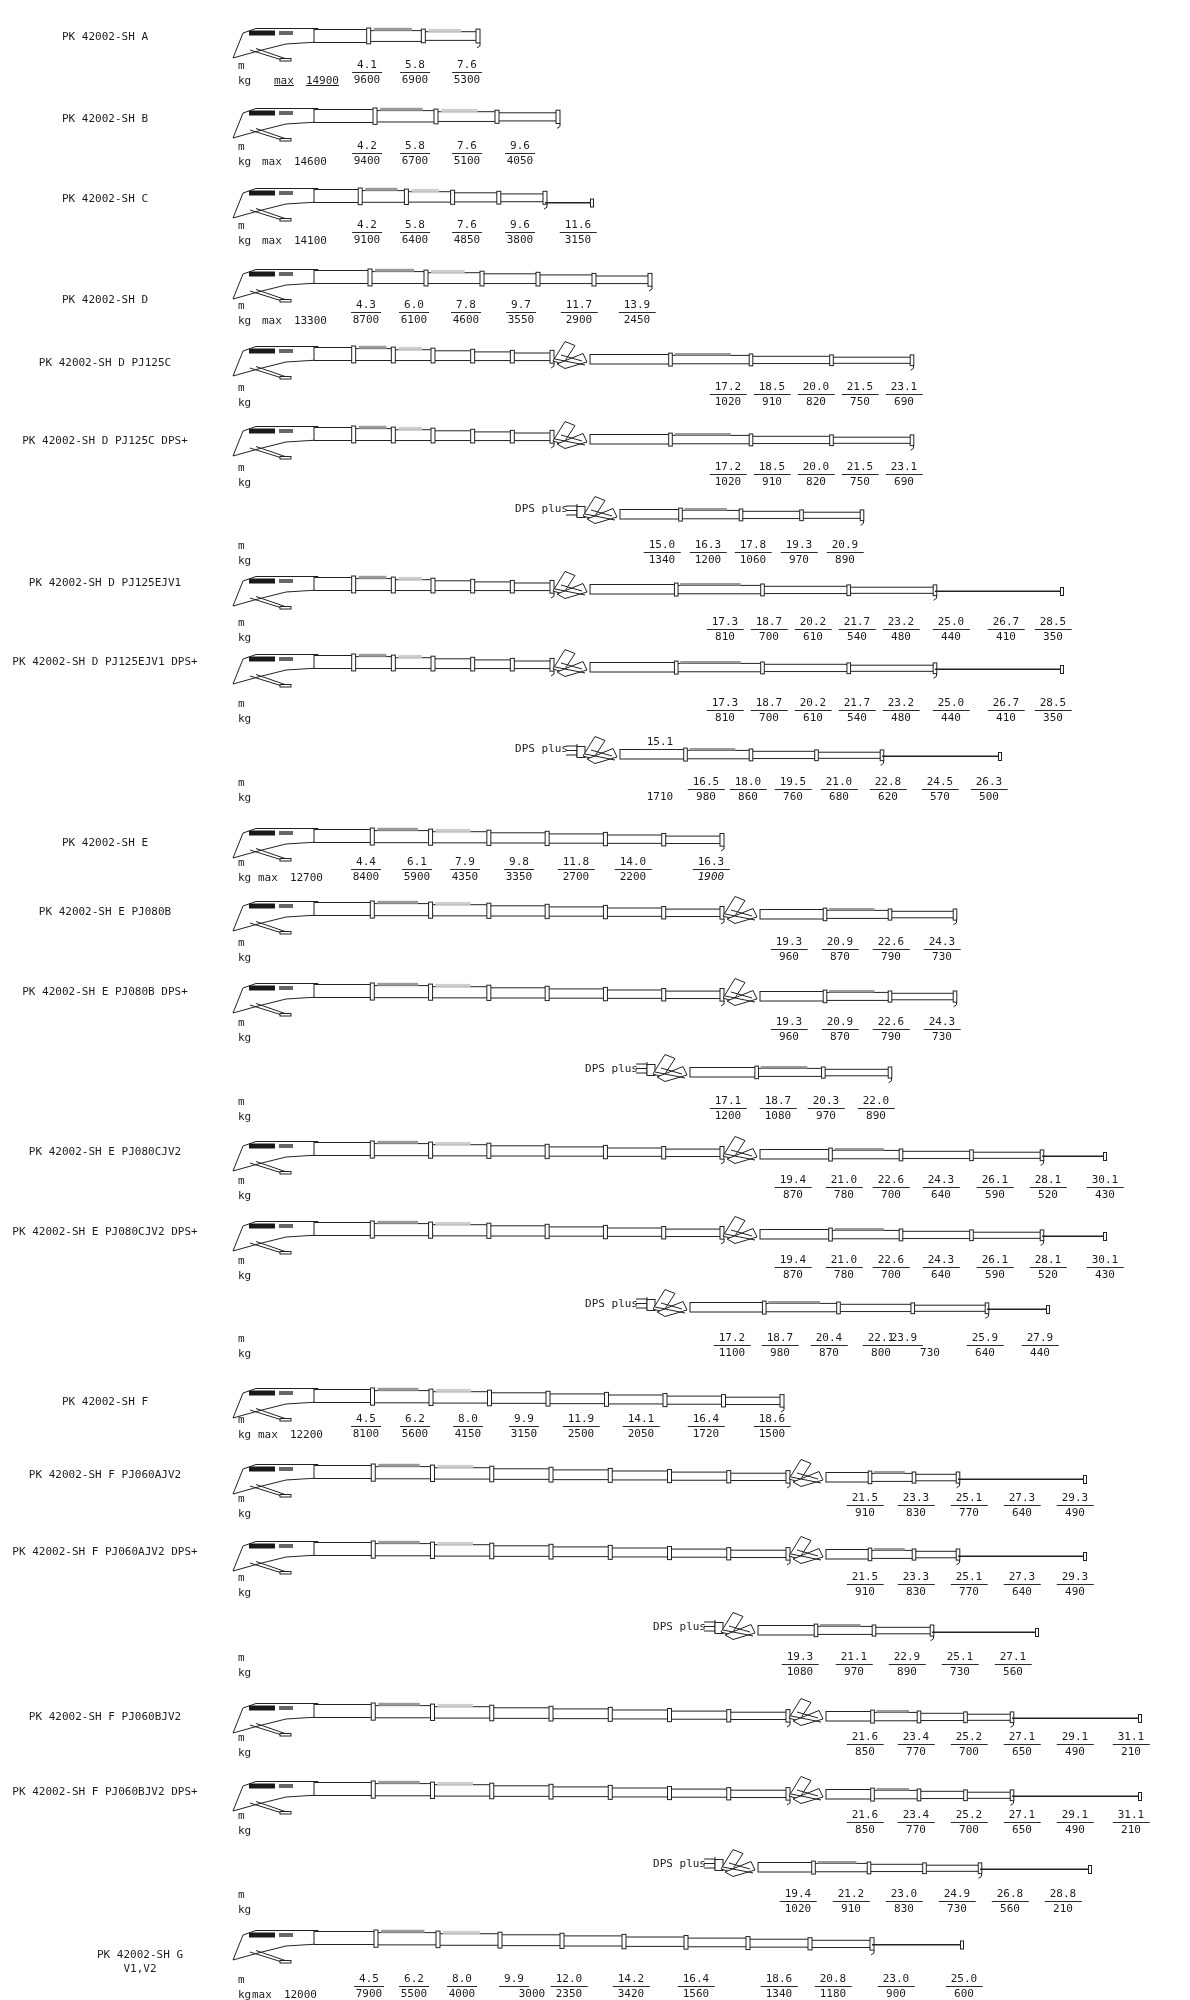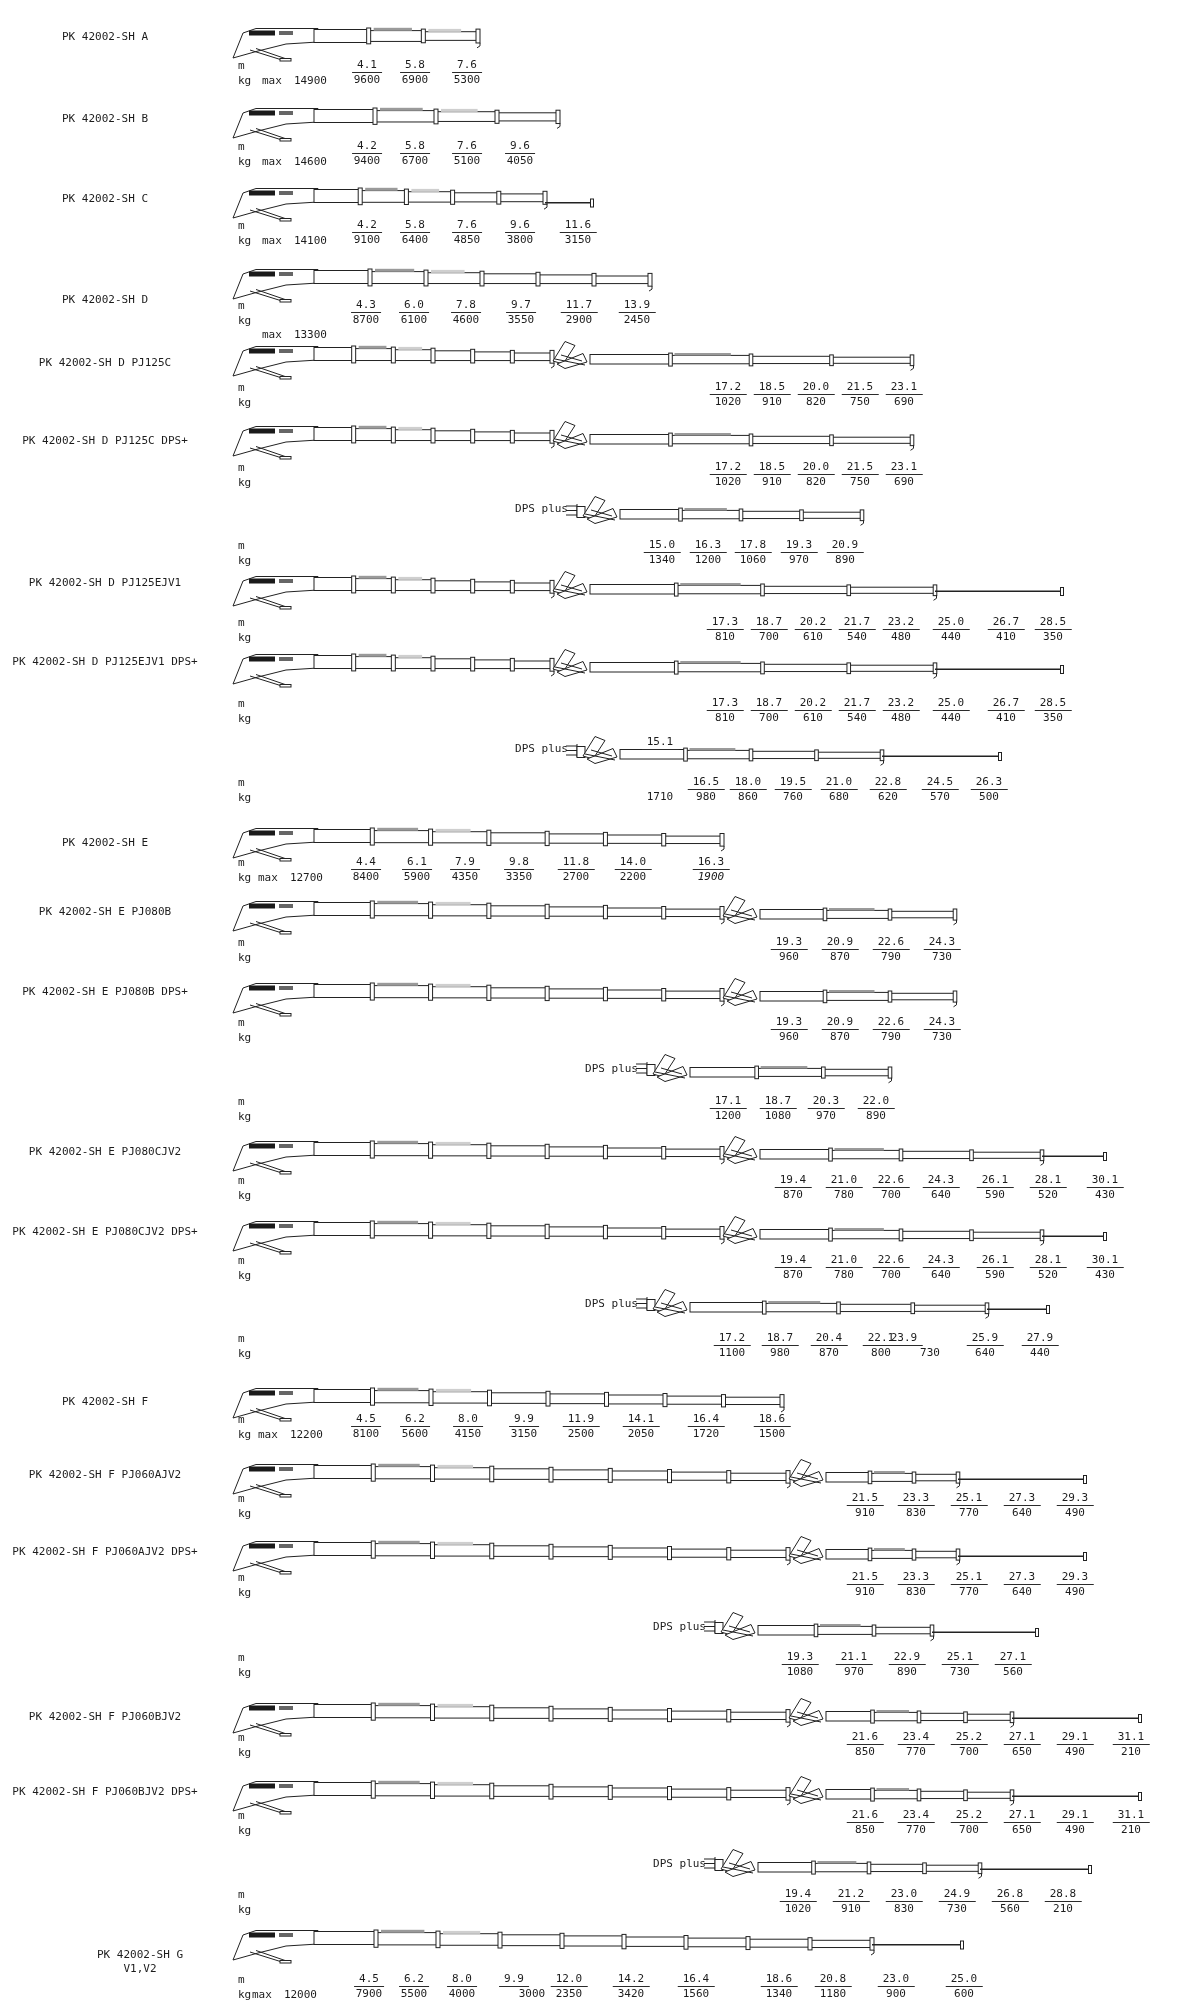--- a/index.html
+++ b/index.html
@@ -51,21 +51,21 @@
         <rect x="145.66666666666666" y="7.8" width="38.266666666666666" height="3" fill="#9a9a9a"></rect>
         <rect x="195.33333333333331" y="11.7" width="54.666666666666664" height="8.666666666666668" fill="#fff" stroke="#222"></rect>
         <rect x="200.33333333333331" y="8.899999999999999" width="32.8" height="3" fill="#cfcfcf"></rect>
         <rect x="138.66666666666666" y="8" width="4" height="15.833333333333334" fill="#fff" stroke="#222"></rect>
         <rect x="193.33333333333331" y="9.1" width="4" height="13.666666666666668" fill="#fff" stroke="#222"></rect>
         <rect x="248" y="9.1" width="4" height="13.866666666666667" fill="#fff" stroke="#222"></rect>
         <path d="M252 22.866666666666667 l0 3 l-3 2" fill="none" stroke="#222"></path>
       </svg>
       <div class="unit abs" style="left:238px;top:59px;">m</div>
       <div class="unit abs" style="left:238px;top:74px;">kg</div>
-      <div class="maxwrap abs" style="left:262px;top:74px;"><span>max</span><span class="mv">14900</span></div>
+      <div class="maxwrap abs" style="left:274px;top:74px;text-decoration:underline;"><span>max</span><span class="mv">14900</span></div>
       <span class="mval" style="left:367px;top:59px;">4.1</span>
       <span class="kgval" style="left:367px;top:74px;">9600</span>
       <span class="mval" style="left:415px;top:59px;">5.8</span>
       <span class="kgval" style="left:415px;top:74px;">6900</span>
       <span class="mval" style="left:467px;top:59px;">7.6</span>
       <span class="kgval" style="left:467px;top:74px;">5300</span>
     </div>
     <div style="position:absolute;left:0;top:0;">
       <div class="model abs" style="left:0px;top:112px;">PK 42002-SH B</div>
       <svg class="diag" width="340" height="46" style="left:228px;top:100px;">
@@ -155,21 +155,21 @@
         <rect x="140" y="8" width="4" height="16.916666666666664" fill="#fff" stroke="#222"></rect>
         <rect x="196" y="9.1" width="4" height="15.833333333333334" fill="#fff" stroke="#222"></rect>
         <rect x="252" y="10.200000000000001" width="4" height="14.75" fill="#fff" stroke="#222"></rect>
         <rect x="308" y="11.3" width="4" height="13.666666666666668" fill="#fff" stroke="#222"></rect>
         <rect x="364" y="12.4" width="4" height="12.583333333333334" fill="#fff" stroke="#222"></rect>
         <rect x="420" y="12.4" width="4" height="12.783333333333335" fill="#fff" stroke="#222"></rect>
         <path d="M424 25.083333333333336 l0 3 l-3 2" fill="none" stroke="#222"></path>
       </svg>
       <div class="unit abs" style="left:238px;top:299px;">m</div>
       <div class="unit abs" style="left:238px;top:314px;">kg</div>
-      <div class="maxwrap abs" style="left:262px;top:328px;"><span>max</span><span class="mv">13300</span></div>
+      <div class="maxwrap abs" style="left:262px;top:314px;"><span>max</span><span class="mv">13300</span></div>
       <span class="mval" style="left:366px;top:299px;">4.3</span>
       <span class="kgval" style="left:366px;top:314px;">8700</span>
       <span class="mval" style="left:414px;top:299px;">6.0</span>
       <span class="kgval" style="left:414px;top:314px;">6100</span>
       <span class="mval" style="left:466px;top:299px;">7.8</span>
       <span class="kgval" style="left:466px;top:314px;">4600</span>
       <span class="mval" style="left:521px;top:299px;">9.7</span>
       <span class="kgval" style="left:521px;top:314px;">3550</span>
       <span class="mval" style="left:579px;top:299px;">11.7</span>
       <span class="kgval" style="left:579px;top:314px;">2900</span>

